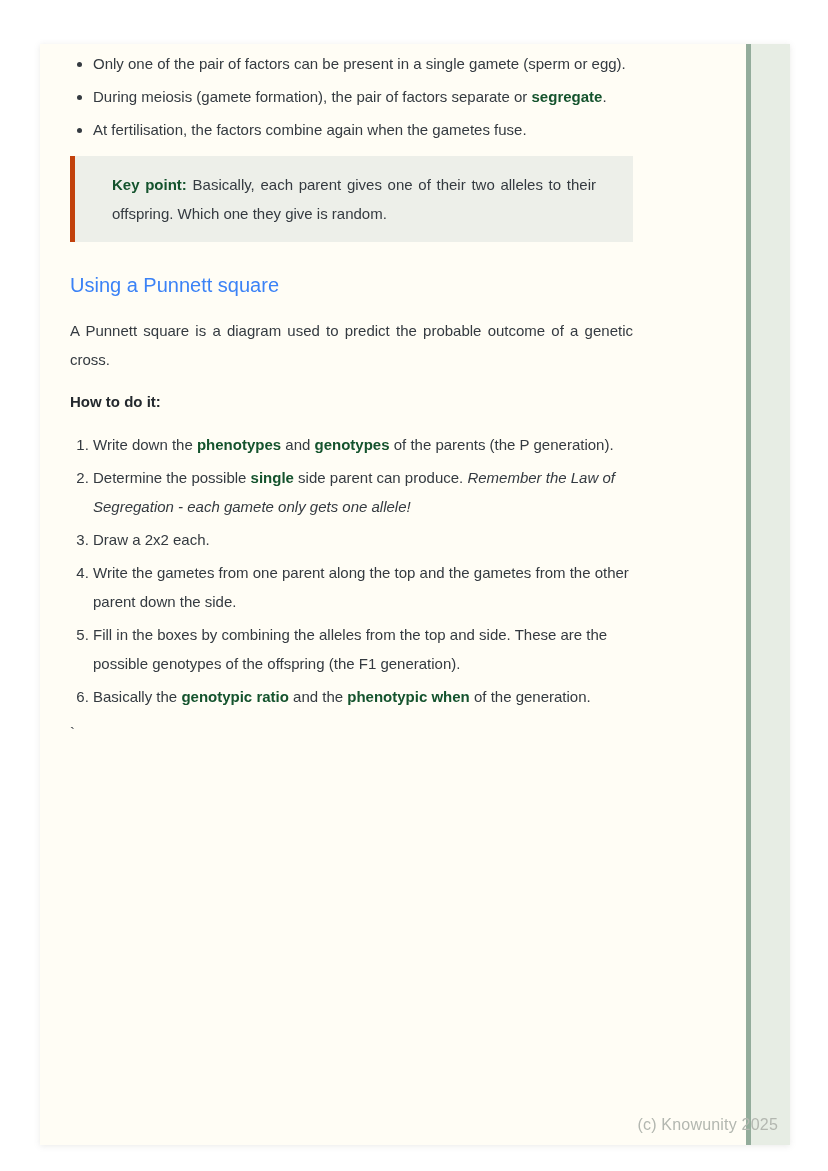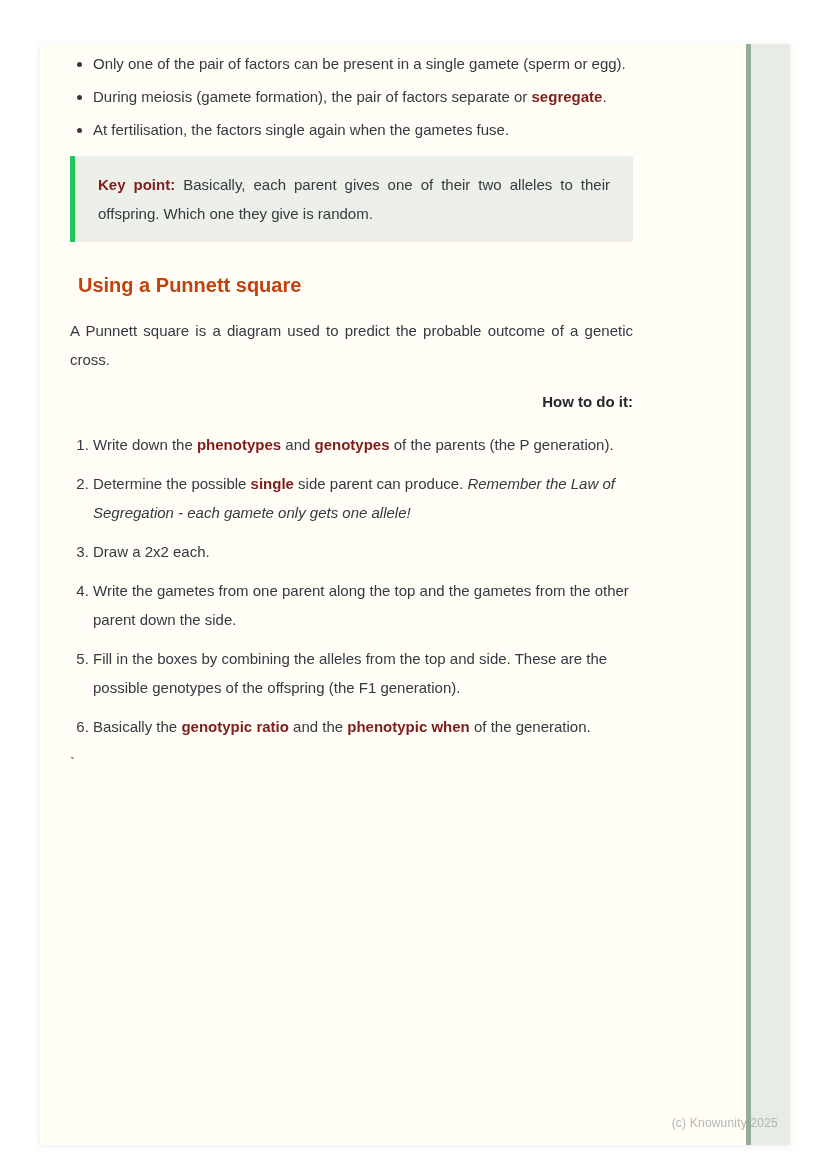--- a/index.html
+++ b/index.html
@@ -24,89 +24,88 @@
     background: #E7EDE4;
     border-left: 5px solid #93AC9B;
   }
   .content {
     position: relative;
     width: 593px;
     padding: 6px 0 0 30px;
     font-size: 15px;
     line-height: 28px;
   }
-  strong, b { color: #7f1d1d; }
+  strong, b { color: #14532d; }
   ul.bullets {
     margin: 0; padding: 0 0 0 23px;
     width: 563px;
   }
   ul.bullets li { margin: 0 0 5px 0; }
   .keypoint {
     width: 563px;
     margin-top: 12px;
     background: #EDEFE9;
-    border-left: 5px solid #22c55e;
-    padding: 14px 23px;
+    border-left: 5px solid #c2410c;
+    padding: 14px 37px;
   }
   .keypoint p {
     margin: 0;
     line-height: 29px;
     text-align: justify;
   }
   h2.section-heading {
-    margin: 32px 0 0 8px;
+    margin: 32px 0 0 0;
     font-size: 20px;
     line-height: 22px;
-    font-weight: 700;
-    color: #c2410c;
+    font-weight: 400;
+    color: #3b82f6;
   }
   p.intro {
     width: 563px;
     margin: 20px 16px 0 0;
     line-height: 29px;
     text-align: justify;
   }
   p.steps-heading {
     margin: 14px 0 0 0;
     font-weight: 700;
     color: #24292E;
-    text-align: right;
   }
   ol.steps {
     margin: 14px 0 0 0;
     padding: 0 0 0 23px;
     width: 563px;
   }
-  ol.steps li { margin: 10px 0 4px 0; line-height: 29px; }
+  ol.steps li { margin: 4px 0 4px 0; line-height: 29px; }
   .stray {
     margin-top: 8px;
     font-size: 15px;
     color: #343A40;
   }
   .footer {
     position: absolute;
     right: 12px; top: 1072px;
-    font-size: 12px;
+    font-size: 16px;
     letter-spacing: 0.2px;
     color: #B3B7B0;
     z-index: 2;
   }
 </style>
 </head>
 <body>
 
 <div class="page">
   <div class="side-strip"></div>
 
   <div class="content">
 
     <ul class="bullets">
       <li><span>Only one of the pair of factors can be present in a single gamete (sperm or egg).</span></li>
       <li><span>During meiosis (gamete formation), the pair of factors separate or </span><strong>segregate</strong><span>.</span></li>
-      <li><span>At fertilisation, the factors single again when the gametes fuse.</span></li>
+      <li><span>At fertilisation, the factors combine again when the gametes fuse.</span></li>
     </ul>
 
     <div class="keypoint">
       <p><strong>Key point:</strong><span> Basically, each parent gives one of their two alleles to their offspring. Which one they give is random.</span></p>
     </div>
 
     <h2 class="section-heading">Using a Punnett square</h2>
 
     <p class="intro">A Punnett square is a diagram used to predict the probable outcome of a genetic cross.</p>
 

